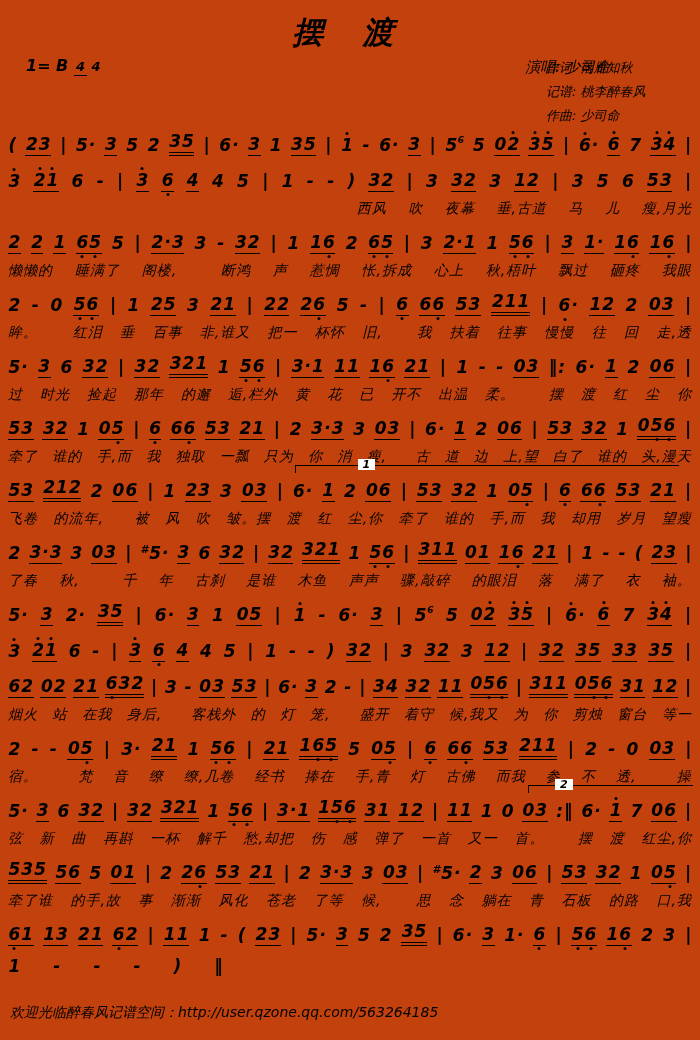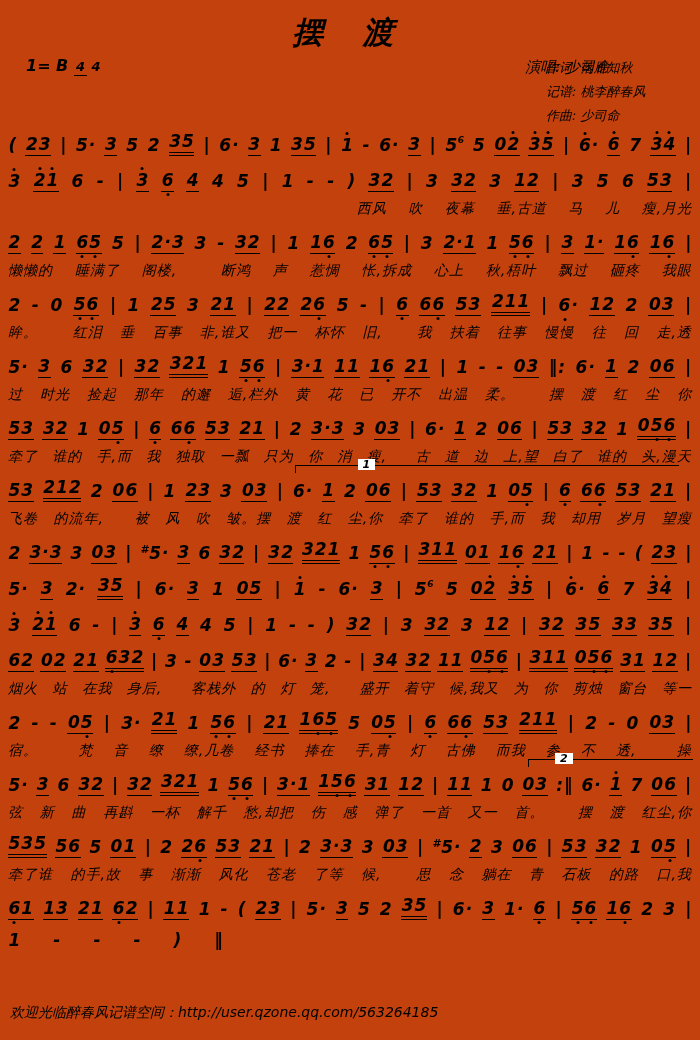--- a/index.html
+++ b/index.html
@@ -412,20 +412,37 @@
           <span class="tok u1"><span class="n">1</span><span class="n">6<span class="dot lo"></span></span></span>
           <span class="tok u1"><span class="n">2</span><span class="n">1</span></span>
           <span class="tok"><span class="n">|</span></span>
           <span class="tok"><span class="n">1</span></span>
           <span class="tok"><span class="n">-</span></span>
           <span class="tok"><span class="n">-</span></span>
           <span class="tok"><span class="n">(</span></span>
           <span class="tok u1"><span class="n">2</span><span class="n">3</span></span>
           <span class="tok"><span class="n">|</span></span>
         </div>
+        <div class="lyrics">
+          <span>了春</span>
+          <span>秋,</span>
+          <span></span>
+          <span>千</span>
+          <span>年</span>
+          <span>古刹</span>
+          <span>是谁</span>
+          <span>木鱼</span>
+          <span>声声</span>
+          <span>骤,敲碎</span>
+          <span>的眼泪</span>
+          <span>落</span>
+          <span>满了</span>
+          <span>衣</span>
+          <span>袖。</span>
+        </div>
       </div>
       <div class="system">
         <div class="notes">
           <span class="tok"><span class="n">5</span><span class="n">·</span></span>
           <span class="tok u1"><span class="n">3</span></span>
           <span class="tok"><span class="n">2</span><span class="n">·</span></span>
           <span class="tok u2"><span class="n">3</span><span class="n">5</span></span>
           <span class="tok"><span class="n">|</span></span>
           <span class="tok"><span class="n">6</span><span class="n">·</span></span>
           <span class="tok u1"><span class="n">3</span></span>

